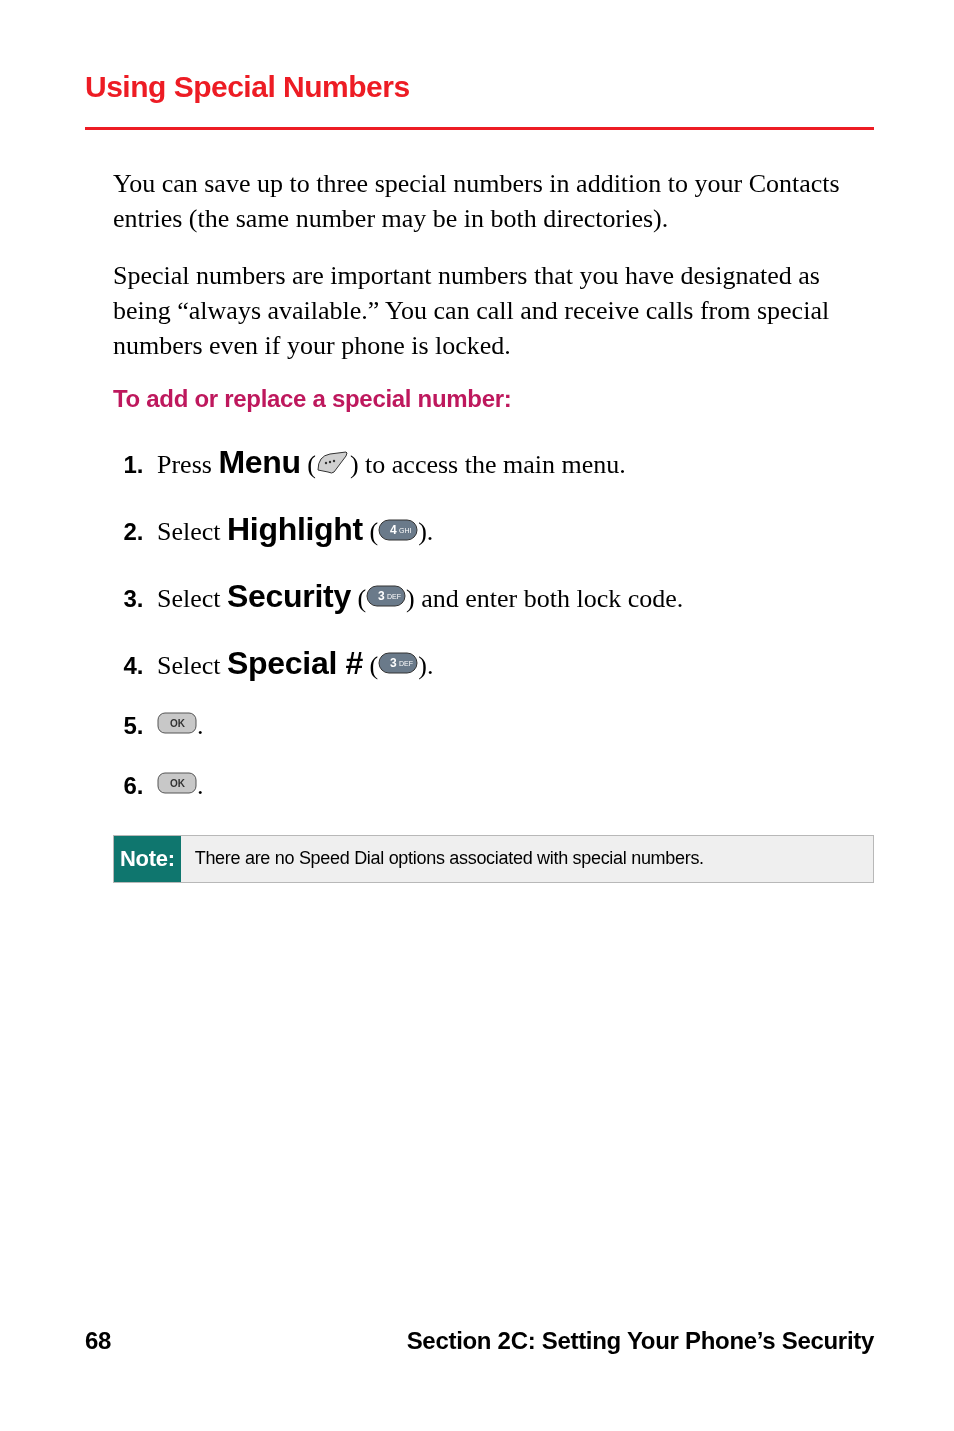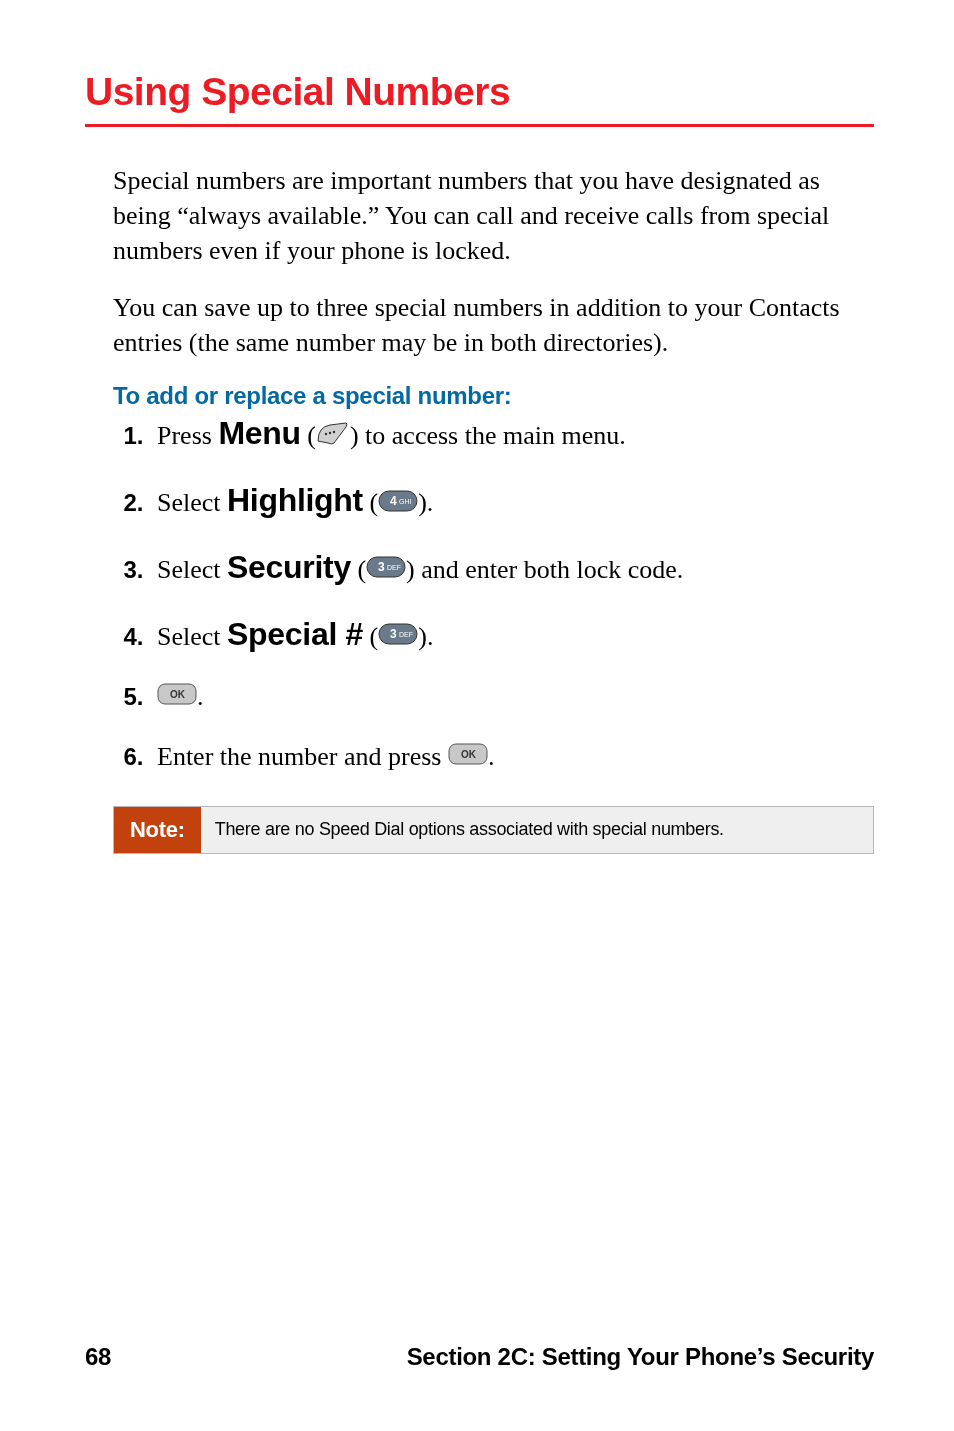--- a/index.html
+++ b/index.html
@@ -14,23 +14,23 @@
       font-family: Georgia, 'Times New Roman', serif;
       position: relative;
       padding: 70px 80px 0 85px;
     }
     .heading-section {
       margin-bottom: 36px;
     }
     .main-heading {
       font-family: 'Helvetica Neue', Helvetica, Arial, sans-serif;
       font-weight: bold;
-      font-size: 39px;
+      font-size: 30px;
       color: #ed1c24;
-      padding-bottom: 10px;
+      padding-bottom: 23px;
       letter-spacing: -0.5px;
     }
     .heading-rule {
       border: none;
       border-top: 3px solid #ed1c24;
       margin: 0;
     }
     .content {
       padding-left: 28px;
       padding-right: 0;
@@ -39,21 +39,22 @@
       font-size: 26px;
       line-height: 1.35;
       color: #000;
       margin-bottom: 22px;
       font-family: 'ITC Century', Georgia, 'Times New Roman', serif;
     }
     .subhead {
       font-family: 'Helvetica Neue', Helvetica, Arial, sans-serif;
       font-weight: bold;
       font-size: 24px;
-      color: #0369a1;
+      color: #be185d;
+      margin-bottom: 26px;
       letter-spacing: -0.3px;
     }
     .steps {
       list-style: none;
       margin-bottom: 28px;
     }
     .step {
       display: flex;
       align-items: baseline;
       margin-bottom: 20px;
@@ -86,39 +87,39 @@
       position: relative;
       top: -2px;
     }
     .note-box {
       display: flex;
       border: 1px solid #b8b8b8;
       background: #efefef;
       margin-top: 6px;
     }
     .note-label {
-      background: #c2410c;
+      background: #0f766e;
       color: #fff;
       font-family: 'Helvetica Neue', Helvetica, Arial, sans-serif;
       font-weight: bold;
       font-size: 22px;
-      padding: 10px 16px;
+      padding: 10px 6px;
       flex-shrink: 0;
       letter-spacing: -0.3px;
     }
     .note-text {
       font-family: 'Helvetica Neue', Helvetica, Arial, sans-serif;
       font-size: 18px;
       padding: 10px 14px;
       line-height: 1.35;
       letter-spacing: -0.3px;
     }
     .footer {
       position: absolute;
-      bottom: 60px;
+      bottom: 76px;
       left: 85px;
       right: 80px;
       display: flex;
       justify-content: space-between;
       font-family: 'Helvetica Neue', Helvetica, Arial, sans-serif;
       font-weight: bold;
       font-size: 24px;
       letter-spacing: -0.3px;
     }
     .footer-right {
@@ -127,22 +128,22 @@
   </style>
 </head>
 <body>
 
 <div class="heading-section">
   <h1 class="main-heading">Using Special Numbers</h1>
   <hr class="heading-rule">
 </div>
 
 <div class="content">
+  <p class="para">You can save up to three special numbers in addition to your Contacts entries (the same number may be in both directories).</p>
   <p class="para">Special numbers are important numbers that you have designated as being “always available.” You can call and receive calls from special numbers even if your phone is locked.</p>
-  <p class="para">You can save up to three special numbers in addition to your Contacts entries (the same number may be in both directories).</p>
 
   <p class="subhead">To add or replace a special number:</p>
 
   <ol class="steps">
 
     <li class="step">
       <span class="step-num">1.</span>
       <span class="step-body">
         <span>Press </span><span class="bold">Menu</span>
         (<span class="icon-inline"><svg width="34" height="24" viewBox="0 0 34 24">
@@ -196,21 +197,21 @@
         <span class="icon-inline"><svg width="40" height="22" viewBox="0 0 40 22">
               <rect x="1" y="1" width="38" height="20" rx="7" fill="#c8c8c8" stroke="#555" stroke-width="1"></rect>
               <text x="13" y="15" font-family="Arial" font-size="10" font-weight="bold" fill="#333">OK</text>
             </svg></span><span>.</span>
       </span>
     </li>
 
     <li class="step">
       <span class="step-num">6.</span>
       <span class="step-body">
-        <span>Enter the number and press </span><span class="icon-inline"><svg width="40" height="22" viewBox="0 0 40 22">
+        <span class="icon-inline"><svg width="40" height="22" viewBox="0 0 40 22">
               <rect x="1" y="1" width="38" height="20" rx="7" fill="#c8c8c8" stroke="#555" stroke-width="1"></rect>
               <text x="13" y="15" font-family="Arial" font-size="10" font-weight="bold" fill="#333">OK</text>
             </svg></span><span>.</span>
       </span>
     </li>
 
   </ol>
 
   <div class="note-box">
     <div class="note-label">Note:</div>

